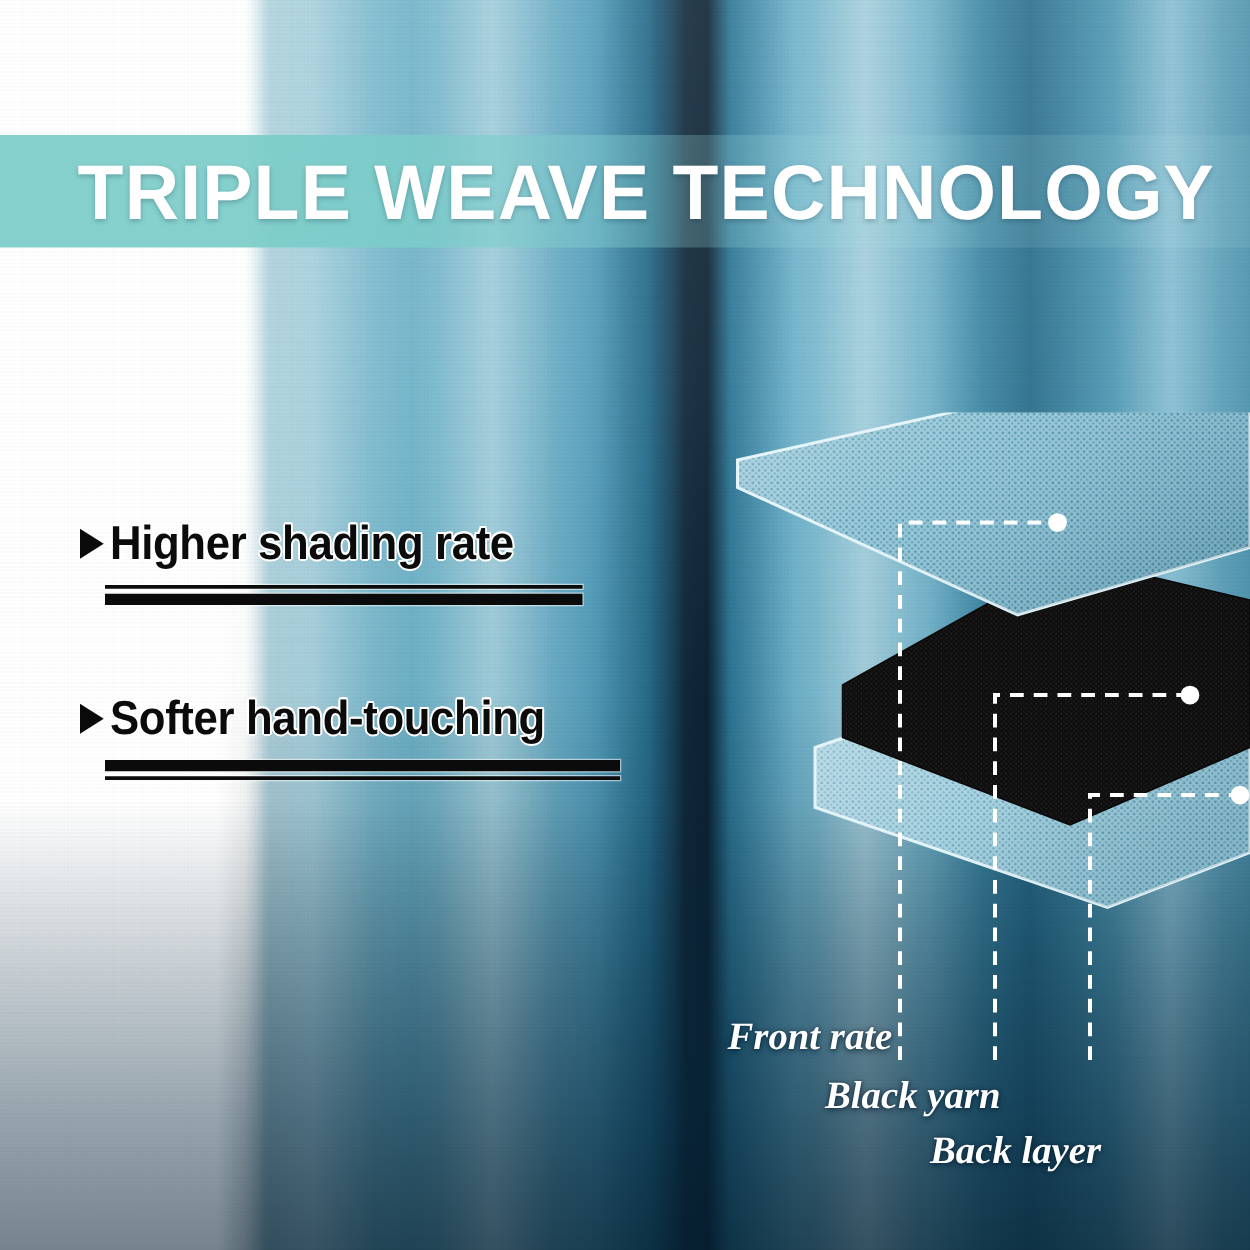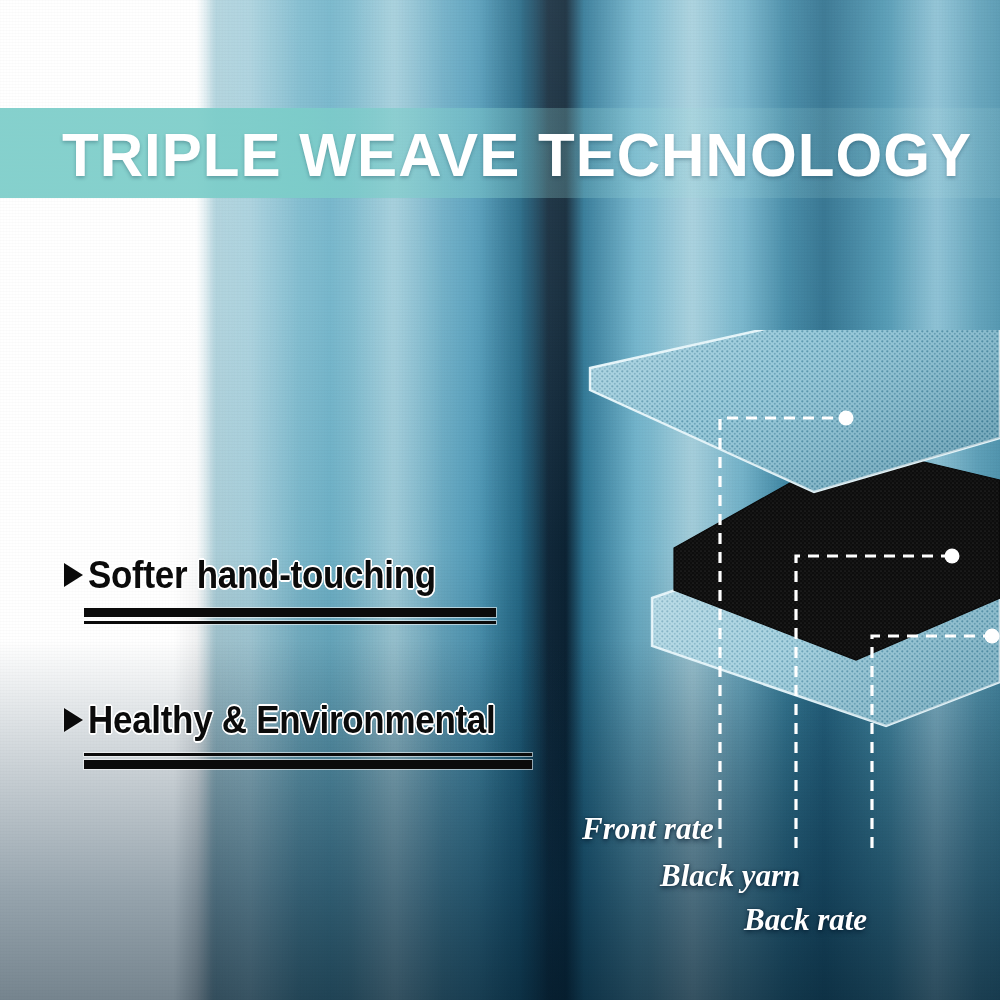--- a/index.html
+++ b/index.html
@@ -99,44 +99,44 @@
 
   <div class="bg-base"></div>
   <div class="bg-folds"></div>
   <div class="bg-white-left"></div>
   <div class="bg-noise"></div>
   <div class="bg-bottomdark"></div>
 
   <div class="banner"></div>
   <div class="banner-title">TRIPLE WEAVE TECHNOLOGY</div>
 
+  <div class="bullet" style="left:64px;top:412px;width:404px;">
+    <div class="bullet-row">
+      <span class="tri"></span>
+      <span class="btxt">Higher shading rate</span>
+    </div>
+    <div style="margin-left:20px;margin-top:10px;width:382px;">
+      <div class="rule-thin"></div>
+      <div class="rule-gap"></div>
+      <div class="rule-thick"></div>
+    </div>
+  </div>
 
   <div class="bullet" style="left:64px;top:552px;width:432px;">
     <div class="bullet-row">
       <span class="tri"></span>
       <span class="btxt">Softer hand-touching</span>
     </div>
     <div style="margin-left:20px;margin-top:10px;width:412px;">
       <div class="rule-thick"></div>
       <div class="rule-gap"></div>
       <div class="rule-thin"></div>
     </div>
   </div>
 
-  <div class="bullet" style="left:64px;top:697px;width:470px;">
-    <div class="bullet-row">
-      <span class="tri"></span>
-      <span class="btxt">Healthy &amp; Environmental</span>
-    </div>
-    <div style="margin-left:20px;margin-top:10px;width:448px;">
-      <div class="rule-thin"></div>
-      <div class="rule-gap"></div>
-      <div class="rule-thick"></div>
-    </div>
-  </div>
 
   <div class="diagram">
     <svg width="444" height="520" viewBox="0 0 444 520">
       <defs>
         <pattern id="weaveLight" width="5" height="5" patternUnits="userSpaceOnUse">
           <rect width="5" height="5" fill="#8ec4d6"></rect>
           <circle cx="1.3" cy="1.3" r="1.15" fill="#4d8fa8"></circle>
           <circle cx="3.8" cy="3.8" r="1.0" fill="#5e9cb4"></circle>
         </pattern>
         <pattern id="weaveBack" width="5" height="5" patternUnits="userSpaceOnUse">
@@ -188,15 +188,15 @@
 
       <g>
         <path d="M 316,556 L 316,306 L 432,306" fill="none" stroke="#ffffff" stroke-width="3.2" stroke-dasharray="11 8" stroke-linecap="butt"></path>
         <circle cx="436" cy="306" r="7.5" fill="#ffffff"></circle>
       </g>
     </svg>
   </div>
 
   <div class="layer-label" style="left:582px;top:812px;">Front rate</div>
   <div class="layer-label" style="left:660px;top:859px;text-align:center;">Black yarn</div>
-  <div class="layer-label" style="left:744px;top:903px;">Back rate</div>
+  <div class="layer-label" style="left:744px;top:903px;">Back layer</div>
 
 </div>
 
 </body></html>

